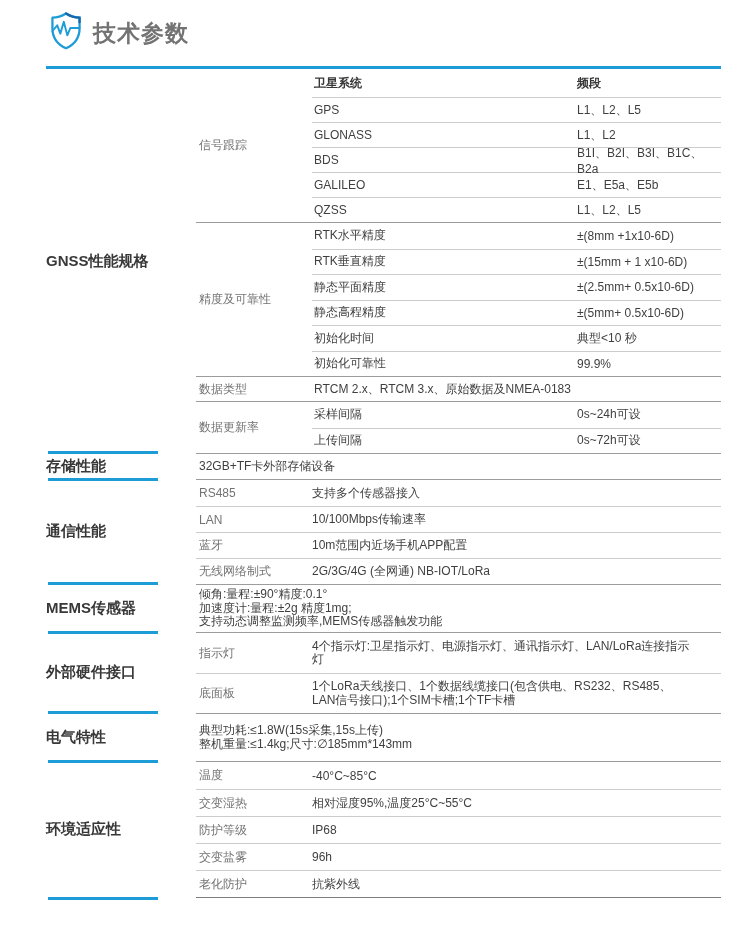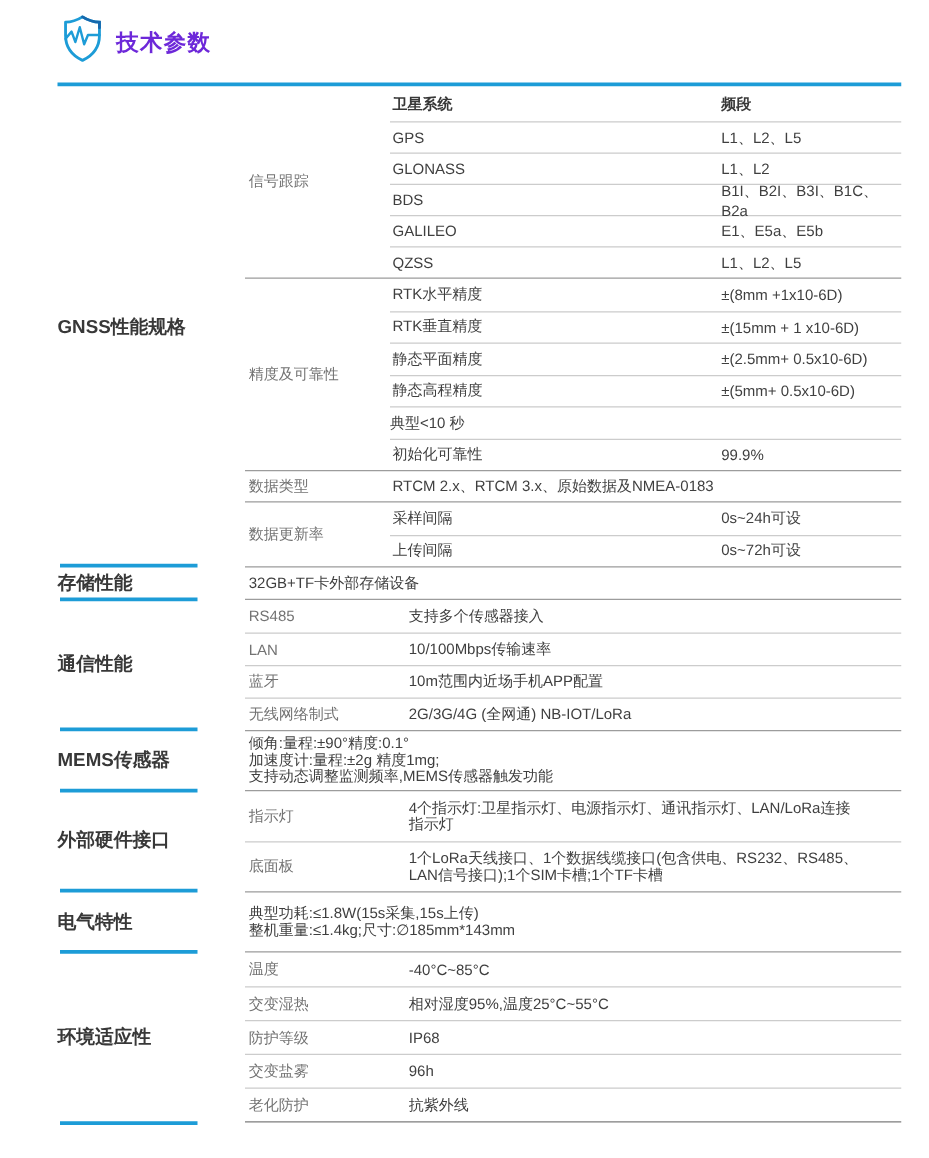--- a/index.html
+++ b/index.html
@@ -1,21 +1,21 @@
 <!DOCTYPE html>
 <html><head>
 <meta charset="utf-8">
 <style>
   * { box-sizing: border-box; margin: 0; padding: 0; }
   html,body { width:743px; height:926px; background:#ffffff; }
   body { font-family:"Liberation Sans","DejaVu Sans",sans-serif; color:#3f3f3f; }
   .page { position:relative; width:743px; height:926px; overflow:hidden; }
 
   .header { position:absolute; left:44px; top:10px; display:flex; align-items:center; gap:5px; }
-  .title { font-size:18px; font-weight:bold; color:#6d28d9; letter-spacing:1px; }
+  .title { font-size:23px; font-weight:bold; color:#737373; letter-spacing:1px; }
 
   .main-rule { position:absolute; left:46px; top:66px; width:675px; height:3px; background:#1d9cd7; }
 
   .spec-table { position:absolute; left:46px; top:69px; width:675px; font-size:12px; }
 
   .section { display:flex; }
   .col1 { width:150px; position:relative; display:flex; align-items:center; font-weight:bold; font-size:15px; color:#383838; }
   .col1 .cat { padding-left:0; }
   .blue-top::before  { content:""; position:absolute; left:2px; top:-2px;    width:110px; height:3px; background:#1d9cd7; }
   .blue-bot::after   { content:""; position:absolute; left:2px; bottom:-2px; width:110px; height:3px; background:#1d9cd7; }
@@ -28,21 +28,21 @@
   .inner { flex:1; min-width:0; }
 
   .irow { display:flex; align-items:center; }
   .irow + .irow { border-top:1px solid #cccccc; }
   .h28 { height:28px; } .h25 { height:25px; } .h255 { height:25.5px; } .h26 { height:26px; }
   .h27 { height:27px; } .h40 { height:40px; } .h48 { height:48px; }
   .c3 { width:265px; padding-left:2px; }
   .c4 { flex:1; min-width:0; }
   .bold { font-weight:bold; color:#383838; }
 
-  .crow { display:flex; align-items:center;gap:15px; }
+  .crow { display:flex; align-items:center; }
   .crow + .crow { border-top:1px solid #cccccc; }
 
   .multiline { display:flex; flex-direction:column; justify-content:center; padding-left:3px; line-height:13.5px; }
   .wrapval { line-height:13.5px; padding-right:30px; }
 
   .single-cell { display:flex; align-items:center; padding-left:3px; }
 </style>
 </head>
 <body>
 
@@ -112,20 +112,21 @@
             </div>
             <div class="irow h255">
               <div class="c3">静态平面精度</div>
               <div class="c4">±(2.5mm+ 0.5x10-6D)</div>
             </div>
             <div class="irow h255">
               <div class="c3">静态高程精度</div>
               <div class="c4">±(5mm+ 0.5x10-6D)</div>
             </div>
             <div class="irow h255">
+              <div class="c3">初始化时间</div>
               <div class="c4">典型&lt;10 秒</div>
             </div>
             <div class="irow h255">
               <div class="c3">初始化可靠性</div>
               <div class="c4">99.9%</div>
             </div>
           </div>
         </div>
 
         <div class="subrow bt h25">

